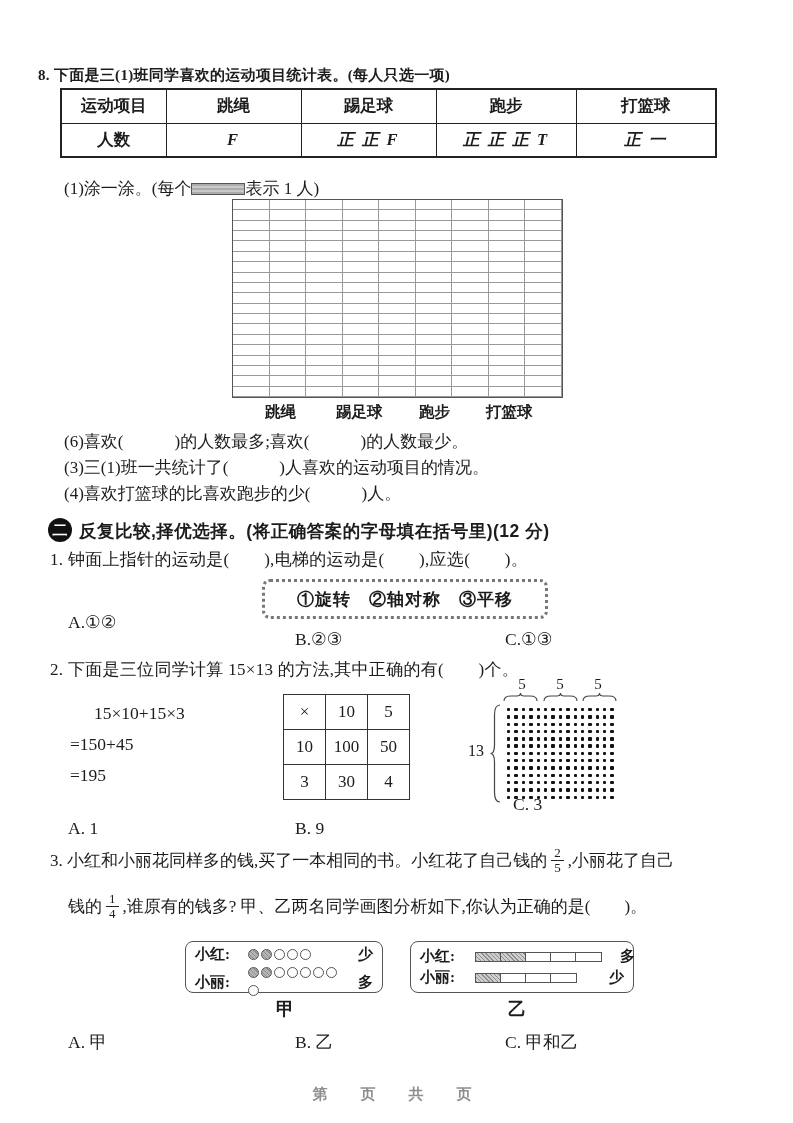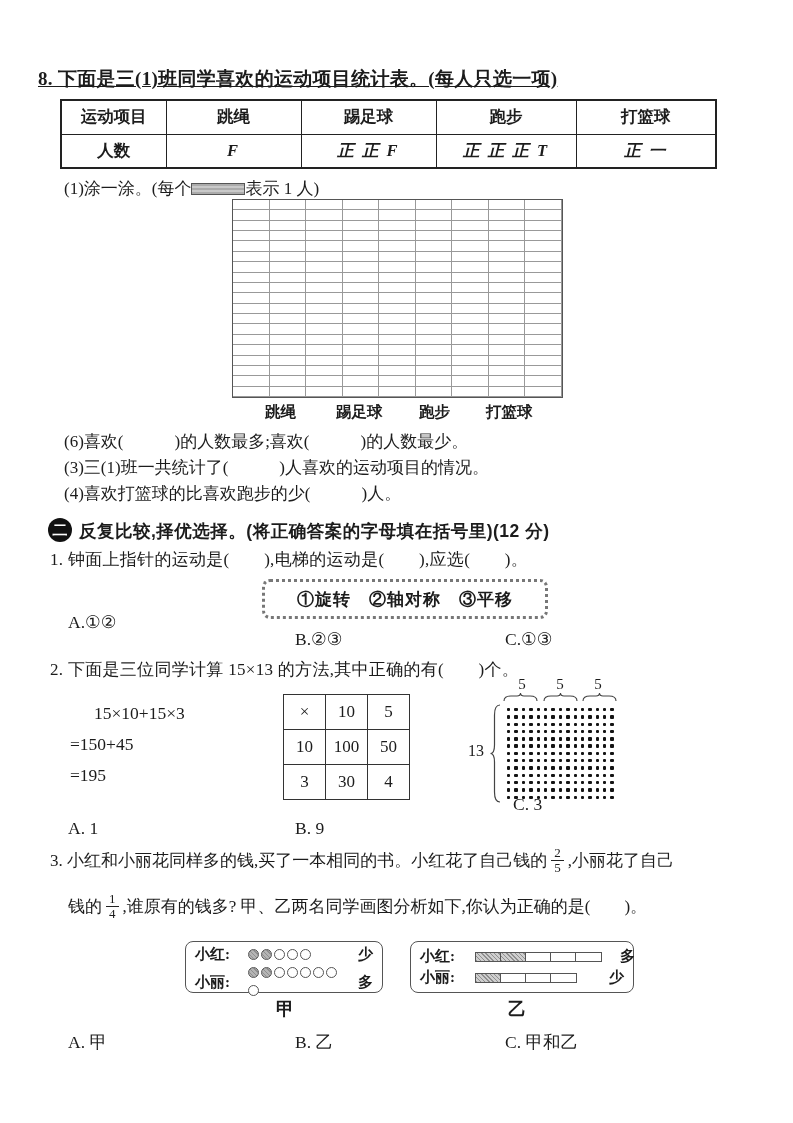--- a/index.html
+++ b/index.html
@@ -7,22 +7,22 @@
   .page {
     position:relative; width:793px; height:1123px; margin:0 auto;
     background:#fff; color:#1c1c1c;
     font-family:"Liberation Serif", serif;
     overflow:hidden;
   }
   .abs { position:absolute; }
   .txt { font-size:17px; letter-spacing:0.3px; white-space:nowrap; }
 
   
-  .q8-title { left:38px; top:66px; font-size:19px; font-weight:600;text-decoration:underline; }
-  .stats-table { left:60px; top:99px; border-collapse:collapse; table-layout:fixed; }
+  .q8-title { left:38px; top:66px; font-size:15px; font-weight:600; }
+  .stats-table { left:60px; top:88px; border-collapse:collapse; table-layout:fixed; }
   .stats-table td {
     border:1px solid #222; text-align:center; vertical-align:middle;
     height:34px; font-size:16.5px; font-weight:600;
   }
   .stats-table { border:2px solid #222; }
   .tally { font-style:italic; font-weight:500; font-size:15.5px; letter-spacing:2px; }
 
   
   .sub-line { left:64px; font-size:17px; white-space:nowrap; }
   .swatch {
@@ -653,13 +653,14 @@
     </div>
   </div>
   <div class="abs caption" style="left:508px; top:997px;">乙</div>
 
   <div class="abs opt-row">
     <span style="left:68px; top:1030px;">A. 甲</span>
     <span style="left:295px; top:1030px;">B. 乙</span>
     <span style="left:505px; top:1030px;">C. 甲和乙</span>
   </div>
 
+  <div class="abs footer">第　页　共　页</div>
 </div>
 
 </body></html>

